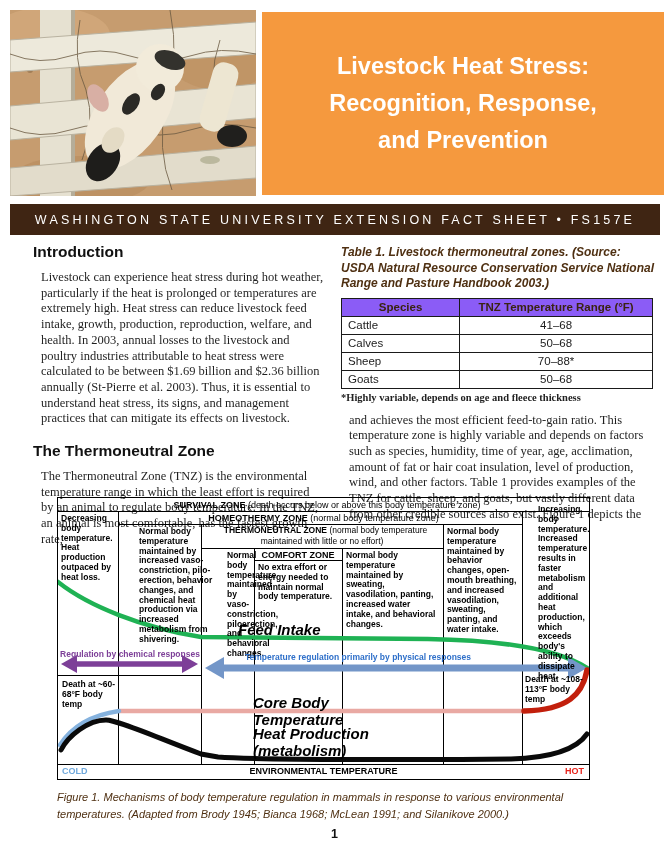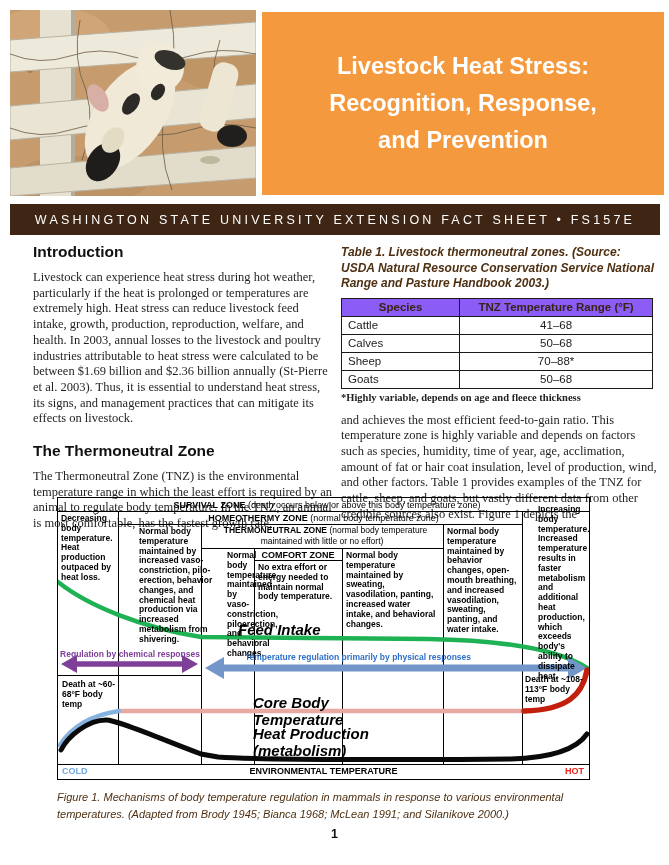--- a/index.html
+++ b/index.html
@@ -15,21 +15,21 @@
   .banner{position:absolute;left:10px;top:204px;width:650px;height:31px;background:#3f2513;
           color:#ffffff;font-size:12.5px;letter-spacing:3.2px;text-align:center;line-height:32px;
           white-space:nowrap;}
 
   
   .col{position:absolute;top:243px;}
   .col-left{left:33px;width:300px;}
   .col-right{left:341px;width:316px;}
   h2.sec{font-size:15.5px;font-weight:bold;margin:0 0 9px 0;color:#111;}
   h2.sec2{margin-top:15px;}
-  p.body{font-family:"Liberation Serif",serif;font-size:12.5px;line-height:15.7px;margin:0;color:#1f1f1f;}
+  p.body{font-family:"Liberation Serif",serif;font-size:12.5px;line-height:15.7px;margin:8px;color:#1f1f1f;}
   .tcaption{font-size:12px;font-weight:bold;font-style:italic;line-height:15.5px;color:#4f3012;margin:2px 0 6px 0;}
   table.tnz{border-collapse:collapse;width:312px;margin-top:2px;}
   table.tnz th,table.tnz td{border:1px solid #1a1a1a;font-size:11.5px;padding:1px 6px;height:15px;}
   table.tnz th{background:#8b5cf6;color:#3a2312;font-weight:bold;text-align:center;}
   td.sp{width:38%;text-align:left;}
   td.rng{text-align:center;}
   .footnote{font-family:"Liberation Serif",serif;font-size:10.5px;font-weight:bold;margin:3px 0 10px 0;color:#222;}
   .body-right{margin-top:4px;}
 
   

